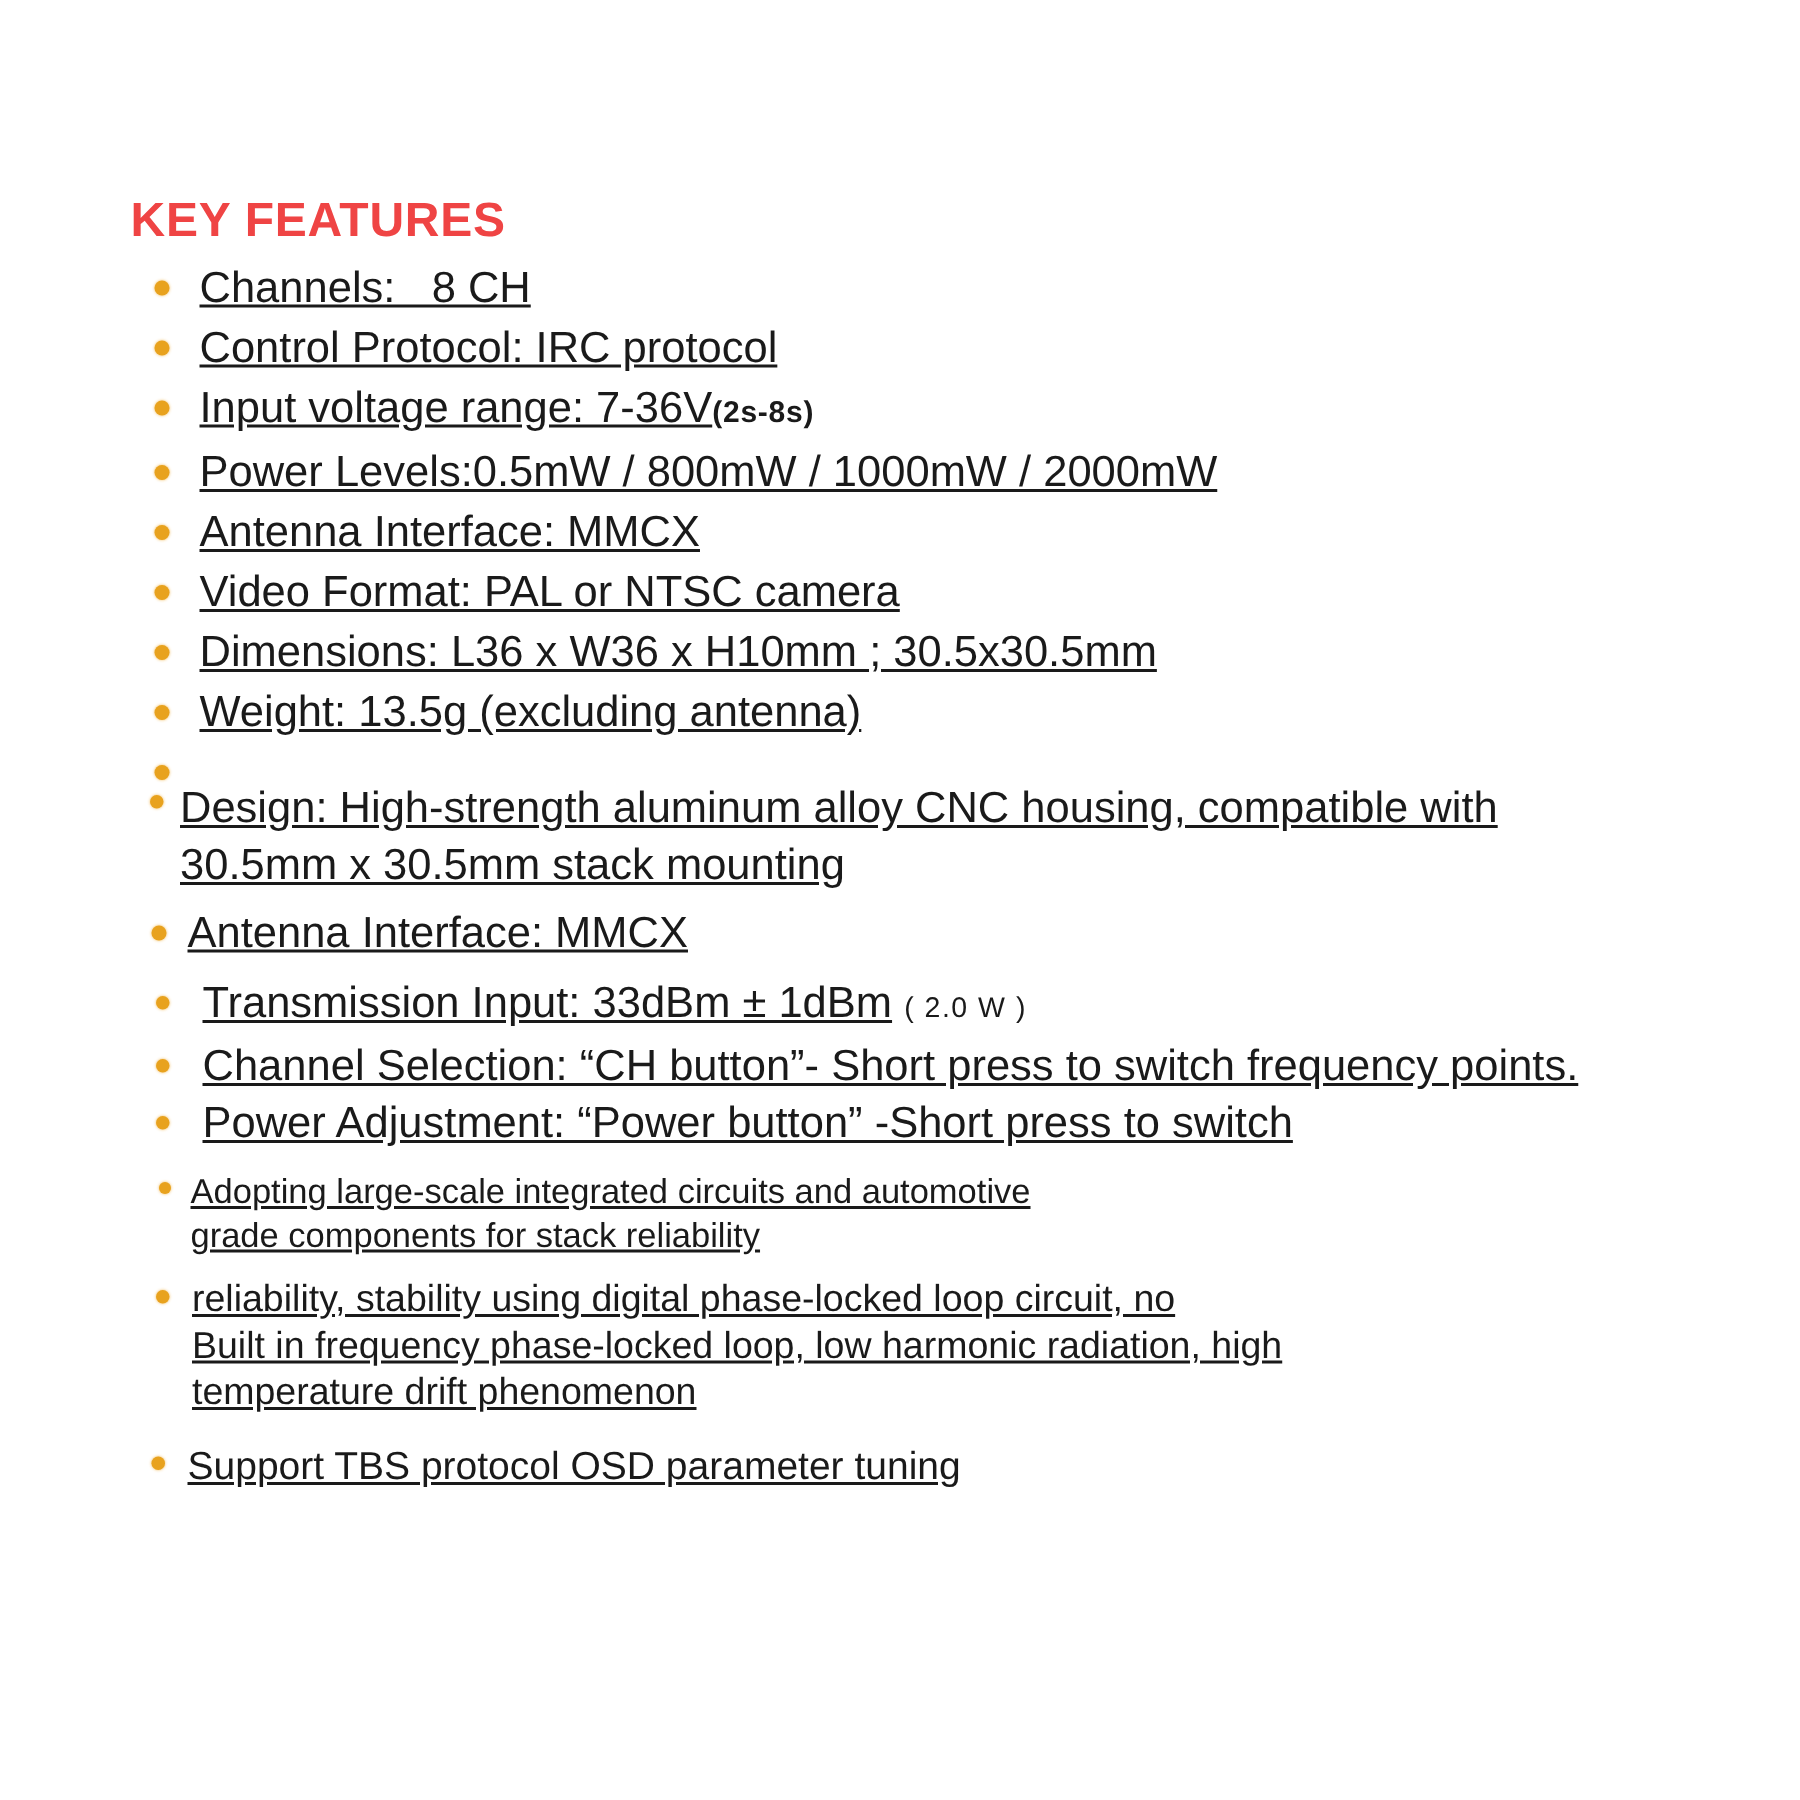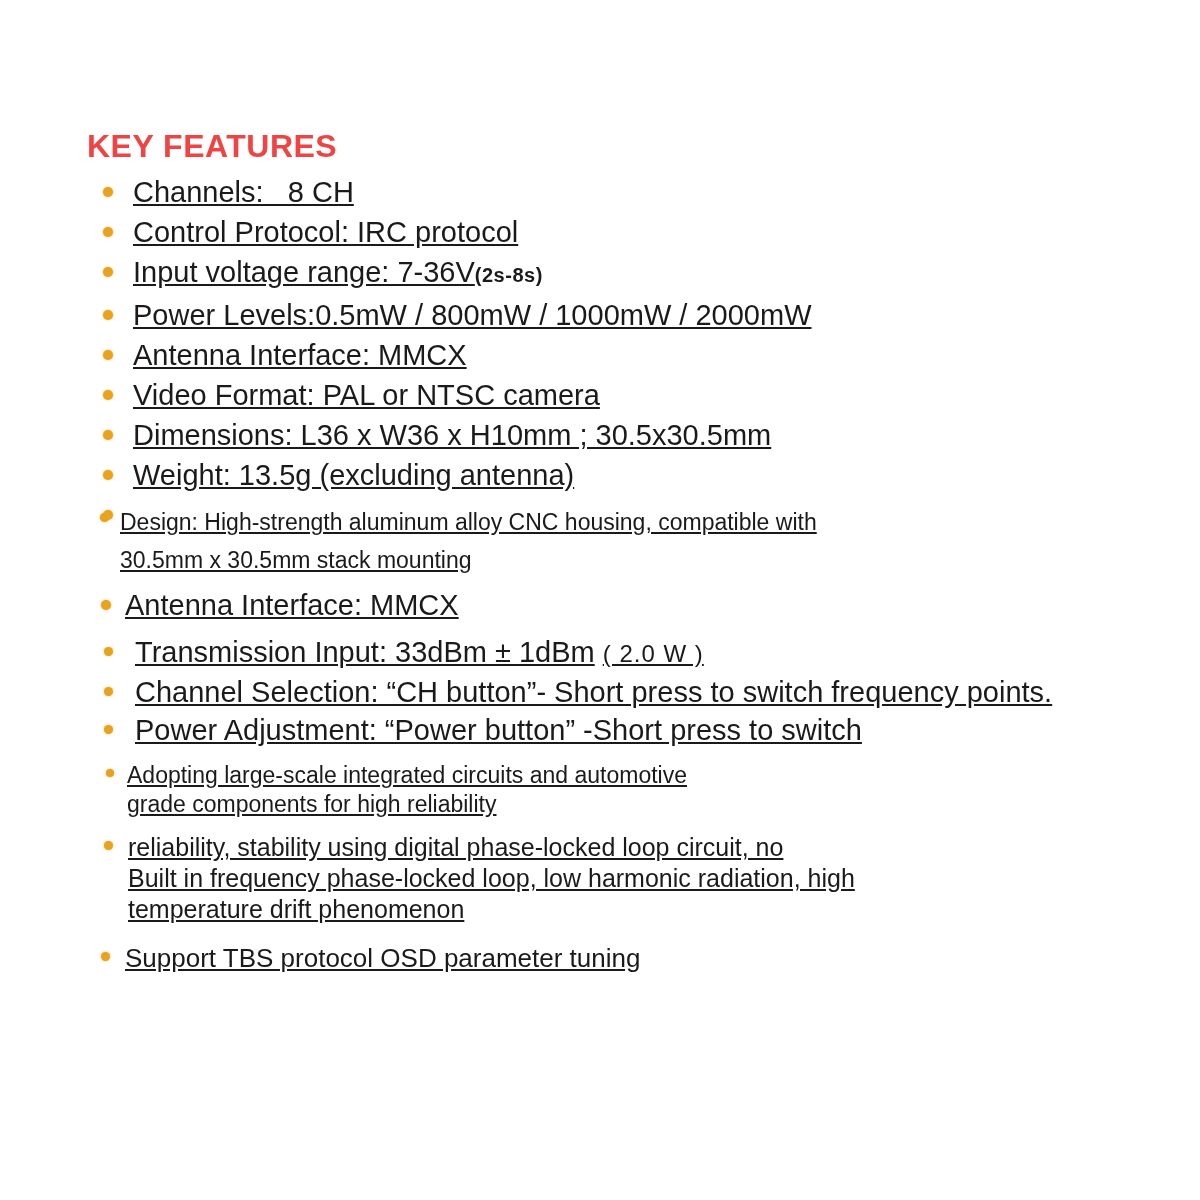--- a/index.html
+++ b/index.html
@@ -35,30 +35,30 @@
     border-radius: 50%;
     background: #e8a21e;
     box-shadow: 0 0 2px rgba(240,176,64,0.9);
   }
   
   ul.group-a { margin-top: 9px; }
   li.a { font-size: 29px; line-height: 40px; padding-left: 46px; }
   li.a .bullet { left: 16px; top: 15px; }
   .note-small { font-size: 20px; font-weight: 700; letter-spacing: 0.5px; }
   
-  li.design { margin-top: 8px; font-size: 23px; line-height: 38px; padding-left: 33px; }
+  li.design { margin-top: 25px; font-size: 29px; line-height: 38px; padding-left: 33px; }
   li.design .bullet { left: 13px; top: 10px; width: 9px; height: 9px; }
   
   li.antenna2 { margin-top: 6px; font-size: 29px; line-height: 40px; padding-left: 38px; }
   li.antenna2 .bullet { left: 14px; top: 15px; }
   
   ul.group-c { margin-top: 8px; }
   li.c { font-size: 29px; line-height: 38px; padding-left: 48px; }
   li.c .bullet { left: 17px; top: 14px; width: 9px; height: 9px; }
-  .note-watt { font-size: 24px; letter-spacing: 1px; text-decoration: underline; }
+  .note-watt { font-size: 19px; letter-spacing: 1px; }
   
   li.d { margin-top: 12px; font-size: 23px; line-height: 29px; padding-left: 40px; }
   li.d .bullet { left: 19px; top: 8px; width: 8px; height: 8px; }
   
   li.e { margin-top: 13px; font-size: 25px; line-height: 31px; padding-left: 41px; }
   li.e .bullet { left: 17px; top: 9px; width: 9px; height: 9px; }
   
   li.f { margin-top: 16px; font-size: 26px; line-height: 34px; padding-left: 38px; }
   li.f .bullet { left: 14px; top: 11px; width: 9px; height: 9px; }
 </style>
@@ -132,21 +132,21 @@
       <li class="c">
         <span class="bullet"></span>
         <span class="txt">Power Adjustment: “Power button” -Short press to switch</span>
       </li>
     </ul>
 
     <ul class="feature-list">
       <li class="d">
         <span class="bullet"></span>
         <div class="txt">Adopting large-scale integrated circuits and automotive</div>
-        <div class="txt">grade components for high reliability</div>
+        <div class="txt">grade components for stack reliability</div>
       </li>
       <li class="e">
         <span class="bullet"></span>
         <div class="txt">reliability, stability using digital phase-locked loop circuit, no</div>
         <div class="txt">Built in frequency phase-locked loop, low harmonic radiation, high</div>
         <div class="txt">temperature drift phenomenon</div>
       </li>
       <li class="f">
         <span class="bullet"></span>
         <span class="txt">Support TBS protocol OSD parameter tuning</span>

